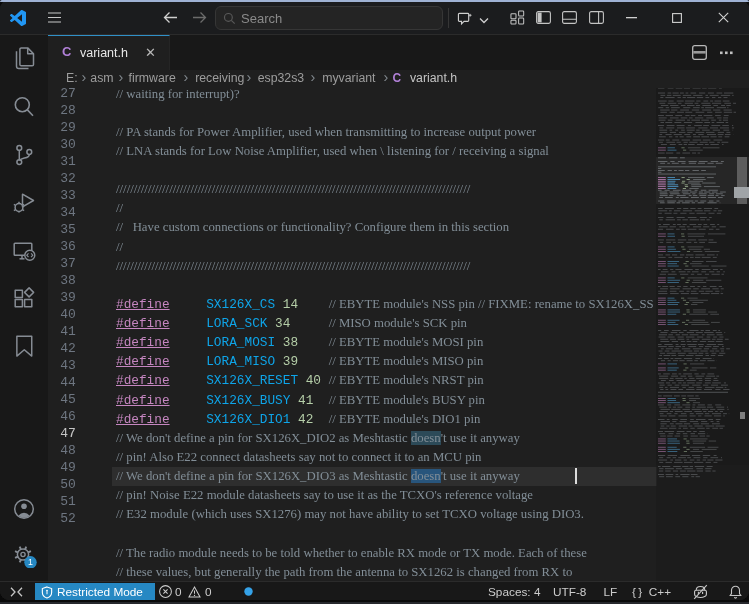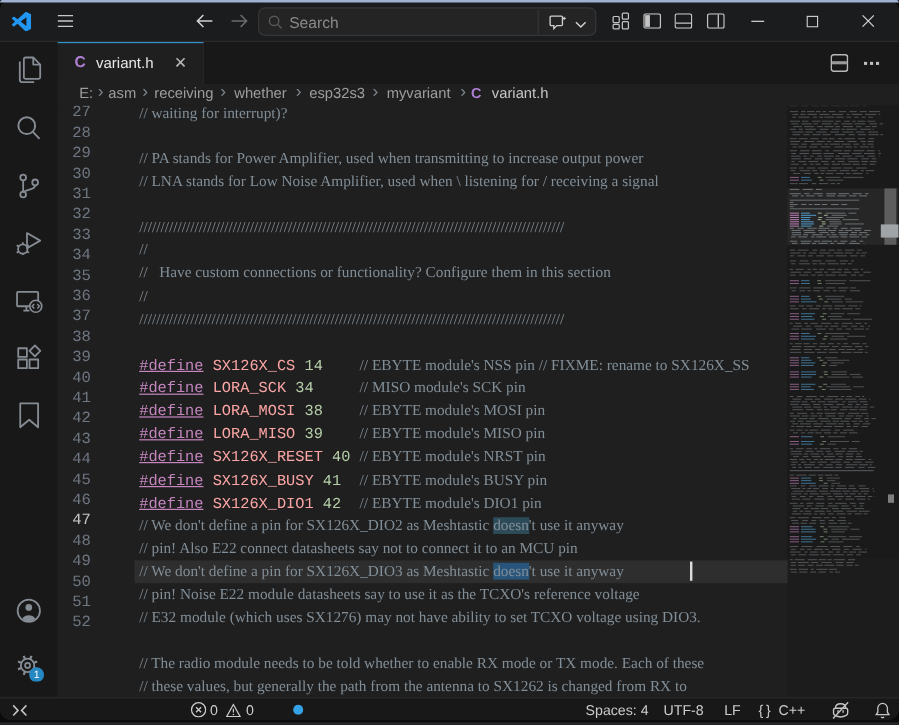--- a/index.html
+++ b/index.html
@@ -5,21 +5,21 @@
 html,body { background:#0a0a0a; width:749px; height:604px; overflow:hidden;
        font-family:"Liberation Sans", sans-serif; }
 .win { position:absolute; left:0; top:0; width:749px; height:600px;
   background:#1f1f1f; border-radius:9px; overflow:hidden; }
 .taskline { position:absolute; left:0; top:602px; width:749px; height:2px; background:#26282c; }
 .accent { position:absolute; left:0; top:0; width:749px; height:1.6px; background:#9fb2d4; border-radius:9px 9px 0 0; }
 svg { display:block; }
 .titlebar { position:absolute; left:0; top:0; width:749px; height:35px;
   background:#1b1c1e; border-bottom:1px solid #2b2b2b; }
 .tb-ic { position:absolute; top:0; }
-.searchbox { position:absolute; left:215px; top:6px; width:282px; height:24px;
+.searchbox { position:absolute; left:215px; top:6px; width:228px; height:24px;
   background:#242424; border:1px solid #363636; border-radius:6px; }
 .searchbox .lbl { position:absolute; left:25px; top:4px; font-size:13px; color:#8a8a8a; }
 .sbsep { position:absolute; left:232px; top:1px; width:1px; height:20px; background:#363636; }
 .activitybar { position:absolute; left:0; top:35px; width:48px; height:546px; background:#181818; }
 .ab-ic { position:absolute; left:11px; }
 .tabstrip { position:absolute; left:48px; top:35px; width:701px; height:35px; background:#181818; }
 .tab { position:absolute; left:0; top:0; width:122px; height:35px; background:#1f1f1f;
   border-top:1.5px solid #3090c8; border-right:1px solid #252525; }
 .tab .ficon { position:absolute; left:14px; top:8px; font-size:13px; font-weight:bold; color:#b180d7; }
 .tab .lbl { position:absolute; left:32px; top:10px; font-size:12.5px; color:#e7e7e7; }
@@ -34,21 +34,21 @@
   font-family:"Liberation Mono", monospace; font-size:13px; line-height:17px;
   color:#6e7681; white-space:pre; }
 .curline { position:absolute; left:64px; top:378.90px; width:545px; height:19.12px;
   background:#2e2e2e; }
 .gutter .cur { color:#c6c6c6; }
 .code { position:absolute; left:68px; top:-3.5px;
   font-family:"Liberation Mono", monospace; font-size:12.75px; line-height:19.12px;
   color:#ccc; white-space:pre; }
 .code .c { color:#828e97;font-family:Liberation Serif, serif; }
 .code .d { color:#C586C0;text-decoration:underline; }
-.code .m { color:#fca5a5; }
+.code .m { color:#0ea5e9;margin-left:29px; }
 .code .n { color:#B5CEA8; }
 .code .hl { background:#2c4a58; }
 .code .sel { background:#28557c; }
 .cursor { position:absolute; left:527.3px; top:380.40px; width:2px; height:16px; background:#dcdcdc; }
 .mmdim { position:absolute; left:608px; top:0; width:93px; height:493px; background:rgba(25,25,25,0.58); }
 .mmdim2 { position:absolute; left:608px; top:0; width:93px; height:377px; background:rgba(25,25,25,0.52); }
 .mmsvg { position:absolute; left:609.5px; top:0; }
 .mmband { position:absolute; left:608px; top:69.4px; width:93px; height:47px; background:rgba(150,150,150,0.10); }
 .sbslider { position:absolute; left:689px; top:69.4px; width:10px; height:47px; background:rgba(148,148,148,0.5); }
 .sbcursor { position:absolute; left:686px; top:99px; width:15px; height:11px; background:#a0a4a7; }
@@ -215,22 +215,22 @@
     <svg style="position:absolute;left:672px;top:16px" width="13" height="4" viewBox="0 0 13 4">
       <rect x="0" y="0.5" width="2.6" height="2.6" fill="#c0c0c0"></rect>
       <rect x="5" y="0.5" width="2.6" height="2.6" fill="#c0c0c0"></rect>
       <rect x="10" y="0.5" width="2.6" height="2.6" fill="#c0c0c0"></rect>
     </svg>
   </div>
 
   <div class="breadcrumb">
     <span class="itm" style="left:18px">E:</span>
     <span class="itm" style="left:42.3px">asm</span>
-    <span class="itm" style="left:80.6px">receiving</span>
-    <span class="itm" style="left:147.2px">whether</span>
+    <span class="itm" style="left:80.6px">firmware</span>
+    <span class="itm" style="left:147.2px">receiving</span>
     <span class="itm" style="left:209.7px">esp32s3</span>
     <span class="itm" style="left:274.2px">myvariant</span>
     <span class="sep" style="left:33.5px">›</span>
     <span class="sep" style="left:70.5px">›</span>
     <span class="sep" style="left:135.5px">›</span>
     <span class="sep" style="left:198.5px">›</span>
     <span class="sep" style="left:262.5px">›</span>
     <span class="sep" style="left:335.5px">›</span>
     <span class="itm" style="left:344.5px;color:#b180d7;font-weight:bold;font-size:12px">C</span>
     <span class="itm" style="left:361.9px;color:#c5c5c5">variant.h</span>
@@ -1297,20 +1297,28 @@
       </svg>
     <div class="sbslider"></div>
     <div class="sbcursor"></div>
     <div class="sbdeco"></div>
   </div>
 
   <div class="statusbar">
     <svg style="position:absolute;left:10px;top:4.5px" width="13" height="10" viewBox="0 0 13 10">
       <path d="m1 .8 4 4.2L1 9.2M12 .8 8 5 12 9.2" fill="none" stroke="#c5c5c5" stroke-width="1.3"></path>
     </svg>
+    <div class="chip">
+      <svg style="position:absolute;left:6px;top:2.5px" width="12" height="13" viewBox="0 0 12 14">
+        <path d="M6 1 11 2.8V7c0 3-2.2 5-5 6-2.8-1-5-3-5-6V2.8Z" fill="none" stroke="#fff" stroke-width="1.2"></path>
+        <circle cx="6" cy="5" r="1" fill="#fff"></circle>
+          <path d="M6 6v3" stroke="#fff" stroke-width="1.1"></path>
+      </svg>
+      <div class="t">Restricted Mode</div>
+    </div>
     <svg style="position:absolute;left:159px;top:3px" width="13" height="13" viewBox="0 0 13 13">
       <circle cx="6.5" cy="6.5" r="5.9" fill="none" stroke="#cccccc" stroke-width="1.05"></circle>
       <path d="m4.4 4.4 4.2 4.2M8.6 4.4 4.4 8.6" stroke="#cccccc" stroke-width="1.05"></path>
     </svg>
     <div class="it" style="left:175px">0</div>
     <svg style="position:absolute;left:188px;top:3.5px" width="13" height="12" viewBox="0 0 14 13">
       <path d="M7 1.2 13 12H1Z" fill="none" stroke="#cccccc" stroke-width="1.1"></path>
       <path d="M7 5v3.5" stroke="#cccccc" stroke-width="1.1"></path>
         <circle cx="7" cy="10.2" r="0.7" fill="#cccccc"></circle>
     </svg>

